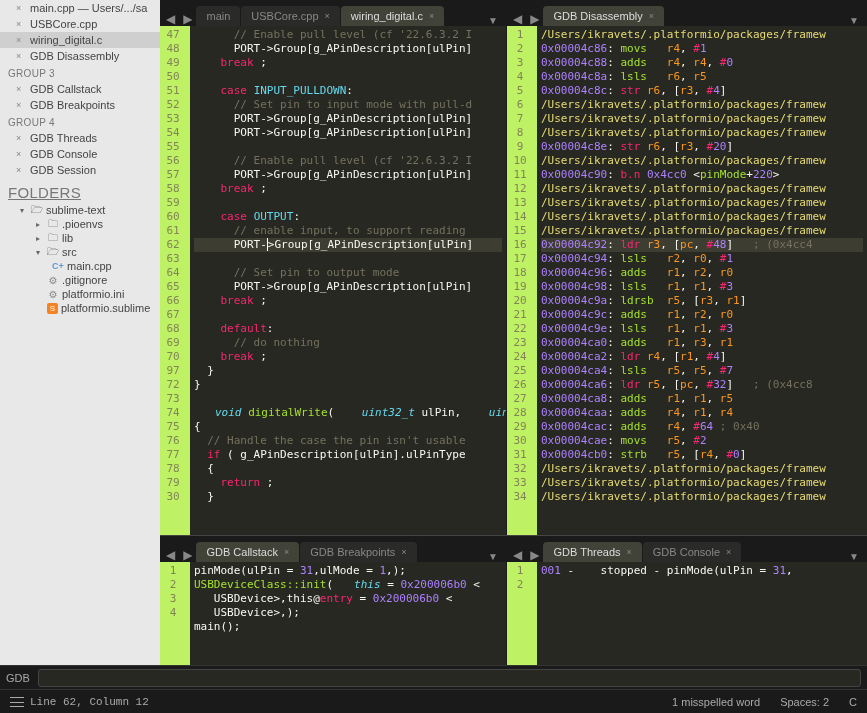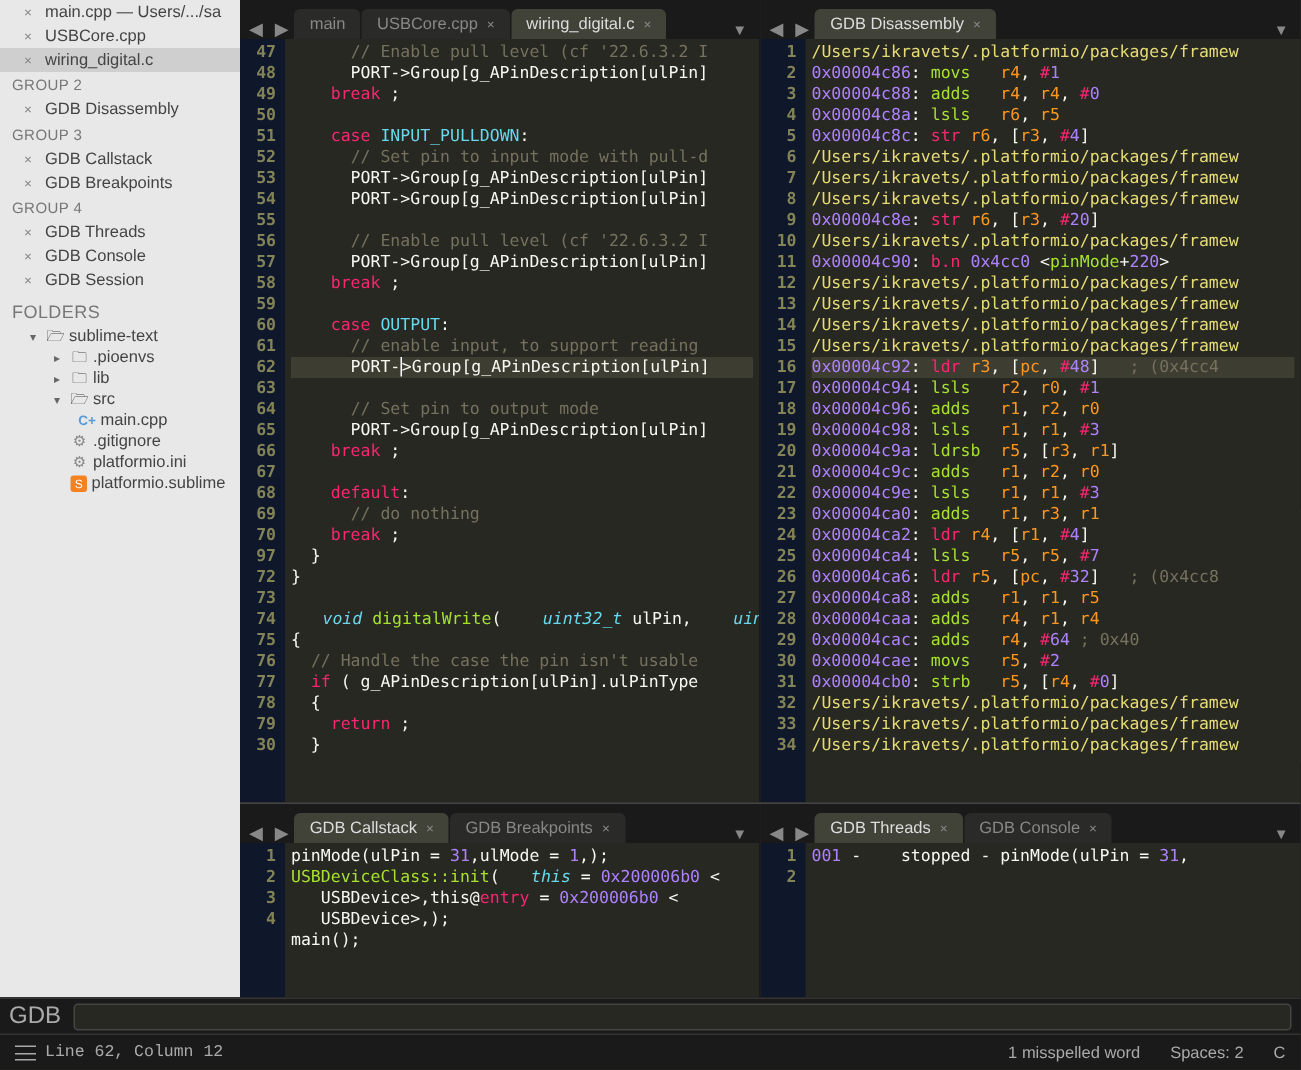--- a/index.html
+++ b/index.html
@@ -48,24 +48,25 @@
 .file-item.selected {
   background: #cfcfcf;
 }
 .close-x {
   color: #888;
   font-size: 9px;
   width: 10px;
   display: inline-block;
 }
 .folder-header {
-  font-size: 12px;
+  font-size: 15px;
   color: #777;
   padding: 6px 8px 2px;
   letter-spacing: 0.3px;
+  text-decoration: underline;
 }
 .tree-item {
   padding: 1px 8px;
   font-size: 11px;
   color: #444;
   display: flex;
   align-items: center;
   gap: 3px;
   cursor: pointer;
   white-space: nowrap;
@@ -163,26 +164,25 @@
   flex: 1;
   display: flex;
   overflow: hidden;
   font-family: "Menlo", "Consolas", monospace;
   font-size: 11px;
   line-height: 14px;
   background: #272822;
 }
 .gutter {
   width: 30px;
-  text-align: right;
+  text-align: center;
   padding: 2px 6px 2px 2px;
   color: #838358;
-  background: #0f172a;
+  background: #bef264;
   user-select: none;
-  font-weight: bold;
 }
 .gutter .marker {
   position: relative;
 }
 .gutter .marker::before {
   content: "▸";
   position: absolute;
   left: -10px;
   color: #a6e22e;
 }
@@ -211,21 +211,21 @@
   height: 24px;
   background: #1a1a1a;
   display: flex;
   align-items: center;
   padding: 0 6px;
   gap: 8px;
   border-top: 1px solid #333;
 }
 .gdb-label {
   color: #aaa;
-  font-size: 16px;
+  font-size: 11px;
 }
 .gdb-input {
   flex: 1;
   height: 18px;
   background: #272822;
   border: 1px solid #444;
   border-radius: 3px;
   color: #f8f8f2;
   padding: 0 4px;
   font-family: monospace;
@@ -264,21 +264,20 @@
         <span>main.cpp — Users/.../sa</span>
       </div>
       <div class="file-item">
         <span class="close-x">×</span>
         <span>USBCore.cpp</span>
       </div>
       <div class="file-item selected">
         <span class="close-x">×</span>
         <span>wiring_digital.c</span>
       </div>
-      <div class="group-header">GROUP 2</div>
       <div class="file-item">
         <span class="close-x">×</span>
         <span>GDB Disassembly</span>
       </div>
       <div class="group-header">GROUP 3</div>
       <div class="file-item">
         <span class="close-x">×</span>
         <span>GDB Callstack</span>
       </div>
       <div class="file-item">

